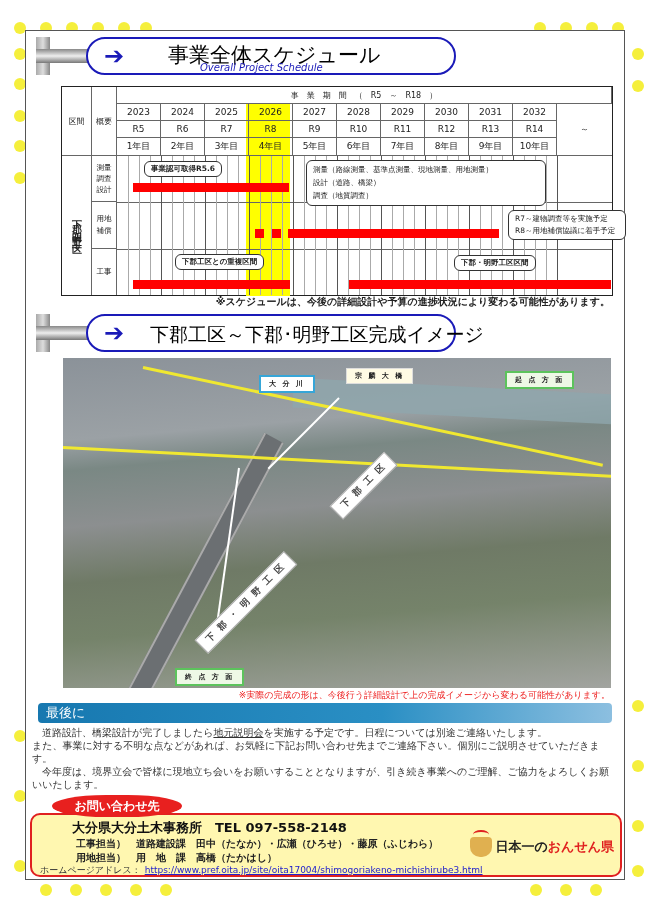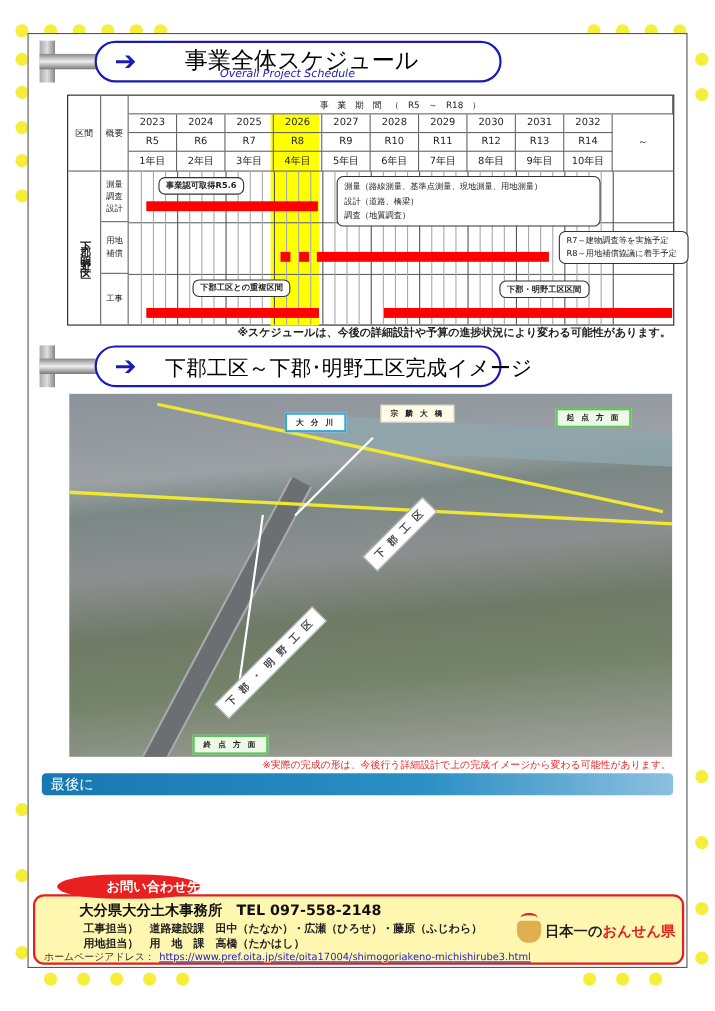--- a/index.html
+++ b/index.html
@@ -77,21 +77,21 @@
   #closing-body p { margin: 0; }
   #closing-body .ul { text-decoration: underline; }
 
   
   #contact {
     position: absolute; left: 4px; top: 782px; width: 592px; height: 64px;
     background: #fff7b0; border: 2px solid #e02020; border-radius: 10px;
   }
   #contact-tab {
     position: absolute; left: 26px; top: 764px; width: 130px; height: 22px; background: #e8201f;
-    border-radius: 50% / 60%; color: #fff; font-size: 12px; font-weight: bold; text-align: right; line-height: 22px;
+    border-radius: 50% / 60%; color: #fff; font-size: 12px; font-weight: bold; text-align: center; line-height: 22px;
   }
   #contact .org { position: absolute; left: 40px; top: 4px; font-size: 13px; font-weight: bold; color: #111; white-space: nowrap; }
   #contact .row { position: absolute; left: 44px; font-size: 10px; font-weight: bold; color: #222; white-space: nowrap; }
   #contact .url-lbl { position: absolute; left: 8px; top: 49px; font-size: 9px; color: #333; white-space: nowrap; }
   #contact .url { color: #2222cc; text-decoration: underline; margin-left: 4px; }
   #onsen { position: absolute; right: 10px; top: 758px; font-size: 13px; font-weight: bold; white-space: nowrap; margin-top: 48px; }
   #onsen .red { color: #e0201f; }
   #onsen .icon {
     display: inline-block; width: 22px; height: 20px; background: #e0b050; border-radius: 4px 4px 10px 10px;
     vertical-align: middle; margin-right: 3px; position: relative;
@@ -287,20 +287,25 @@
     <div class="ptag green" style="left:442px;top:13px">起 点 方 面</div>
     <div class="ptag green" style="left:112px;top:310px">終 点 方 面</div>
     <div class="ptag rot" style="left:262px;top:118px;transform:rotate(-45deg)">下 郡 工 区</div>
     <div class="ptag rot" style="left:120px;top:235px;transform:rotate(-45deg)">下 郡 ・ 明 野 工 区</div>
   </div>
   <div class="note-r">※実際の完成の形は、今後行う詳細設計で上の完成イメージから変わる可能性があります。</div>
 
   <div id="closing-head">
     <span>最後に</span>
   </div>
+  <div id="closing-body">
+    <p><span>　道路設計、橋梁設計が完了しましたら</span><span class="ul">地元説明会</span><span>を実施する予定です。日程については別途ご連絡いたします。</span></p>
+    <p>また、事業に対する不明な点などがあれば、お気軽に下記お問い合わせ先までご連絡下さい。個別にご説明させていただきます。</p>
+    <p>　今年度は、境界立会で皆様に現地立ち会いをお願いすることとなりますが、引き続き事業へのご理解、ご協力をよろしくお願いいたします。</p>
+  </div>
 
   <div id="contact">
     <div class="org">大分県大分土木事務所　TEL 097-558-2148</div>
     <div class="row" style="top:22px">工事担当）　道路建設課　田中（たなか）・広瀬（ひろせ）・藤原（ふじわら）</div>
     <div class="row" style="top:36px">用地担当）　用　地　課　高橋（たかはし）</div>
     <div class="url-lbl">
       <span>ホームページアドレス：</span><a class="url">https://www.pref.oita.jp/site/oita17004/shimogoriakeno-michishirube3.html</a>
     </div>
   </div>
   <div id="contact-tab">お問い合わせ先</div>

